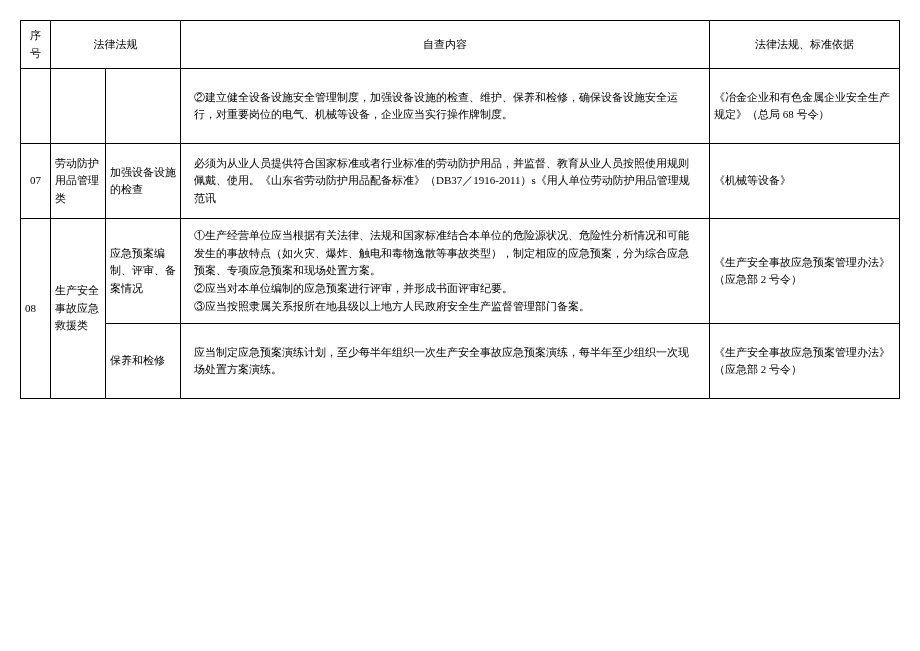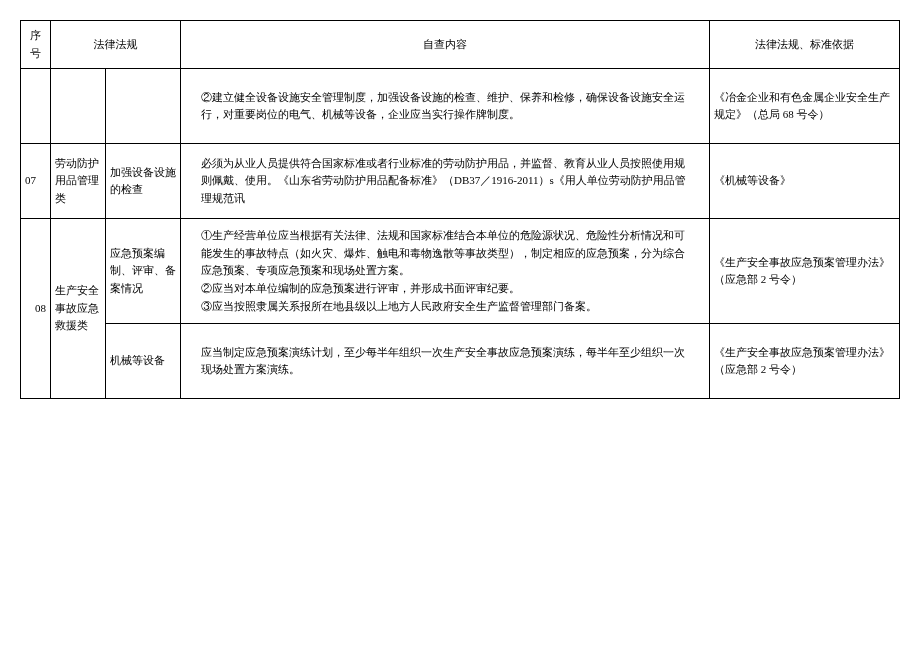--- a/index.html
+++ b/index.html
@@ -41,21 +41,21 @@
     .col-sub {
       width: 75px;
     }
     .col-content {
       width: auto;
     }
     .col-basis {
       width: 190px;
     }
     .content-cell {
-      padding: 8px 20px;
+      padding: 8px 13px;
     }
     .tall-row td {
       height: 75px;
     }
   </style>
 </head>
 <body>
 
 <table>
   <colgroup>
@@ -75,34 +75,34 @@
   </thead>
   <tbody>
     <tr class="tall-row">
       <td style="text-align:center;"></td>
       <td></td>
       <td></td>
       <td class="content-cell">②建立健全设备设施安全管理制度，加强设备设施的检查、维护、保养和检修，确保设备设施安全运行，对重要岗位的电气、机械等设备，企业应当实行操作牌制度。</td>
       <td>《冶金企业和有色金属企业安全生产规定》（总局 68 号令）</td>
     </tr>
     <tr class="tall-row">
-      <td style="">07</td>
+      <td style="text-align:center;">07</td>
       <td>劳动防护用品管理类</td>
       <td>加强设备设施的检查</td>
       <td class="content-cell">必须为从业人员提供符合国家标准或者行业标准的劳动防护用品，并监督、教育从业人员按照使用规则佩戴、使用。《山东省劳动防护用品配备标准》（DB37／1916-2011）s《用人单位劳动防护用品管理规范讯</td>
       <td>《机械等设备》</td>
     </tr>
     <tr>
-      <td rowspan="2" style="text-align:right;font-family:Liberation Serif, serif;">08</td>
+      <td rowspan="2" style="text-align:left;font-family:Liberation Serif, serif;">08</td>
       <td rowspan="2">生产安全事故应急救援类</td>
       <td>应急预案编制、评审、备案情况</td>
       <td class="content-cell" style="white-space:pre-line;margin-left:40px;">①生产经营单位应当根据有关法律、法规和国家标准结合本单位的危险源状况、危险性分析情况和可能发生的事故特点（如火灾、爆炸、触电和毒物逸散等事故类型），制定相应的应急预案，分为综合应急预案、专项应急预案和现场处置方案。
 ②应当对本单位编制的应急预案进行评审，并形成书面评审纪要。
 ③应当按照隶属关系报所在地县级以上地方人民政府安全生产监督管理部门备案。</td>
       <td>《生产安全事故应急预案管理办法》（应急部 2 号令）</td>
     </tr>
     <tr class="tall-row">
-      <td>机械等设备</td>
+      <td>保养和检修</td>
       <td class="content-cell">应当制定应急预案演练计划，至少每半年组织一次生产安全事故应急预案演练，每半年至少组织一次现场处置方案演练。</td>
       <td>《生产安全事故应急预案管理办法》（应急部 2 号令）</td>
     </tr>
   </tbody>
 </table>
 
 </body></html>

